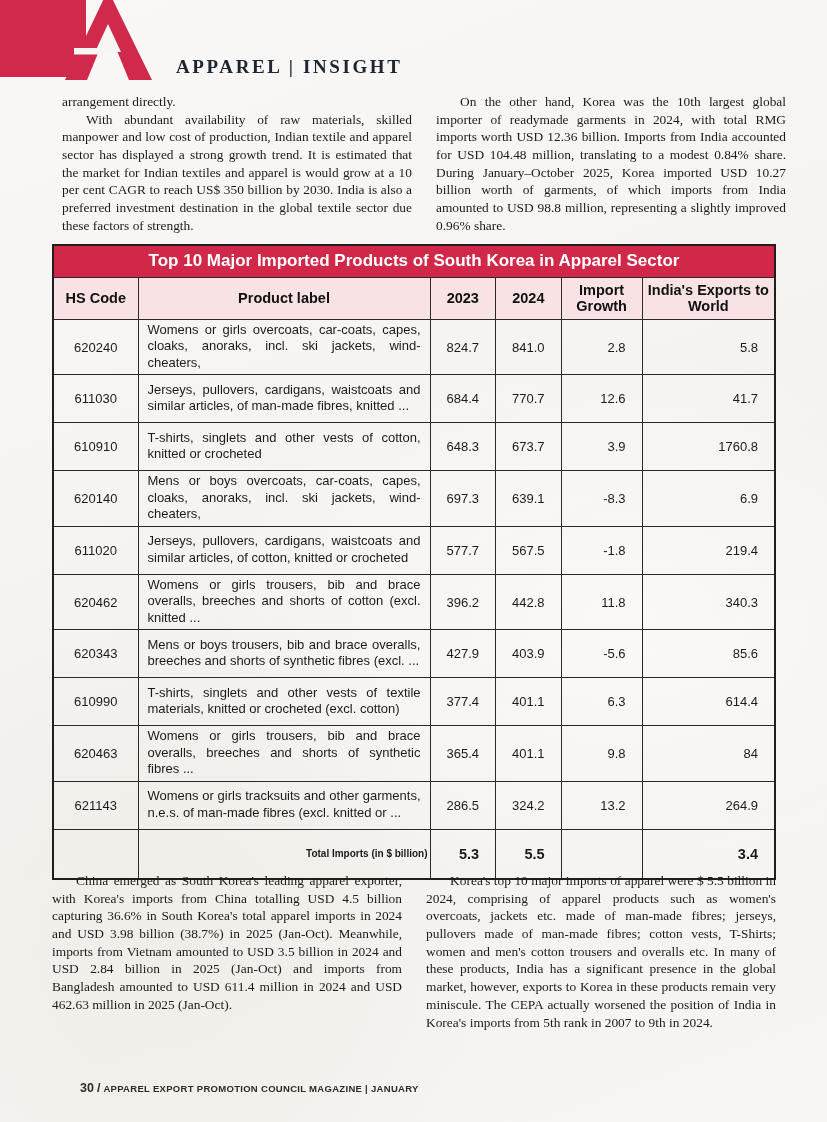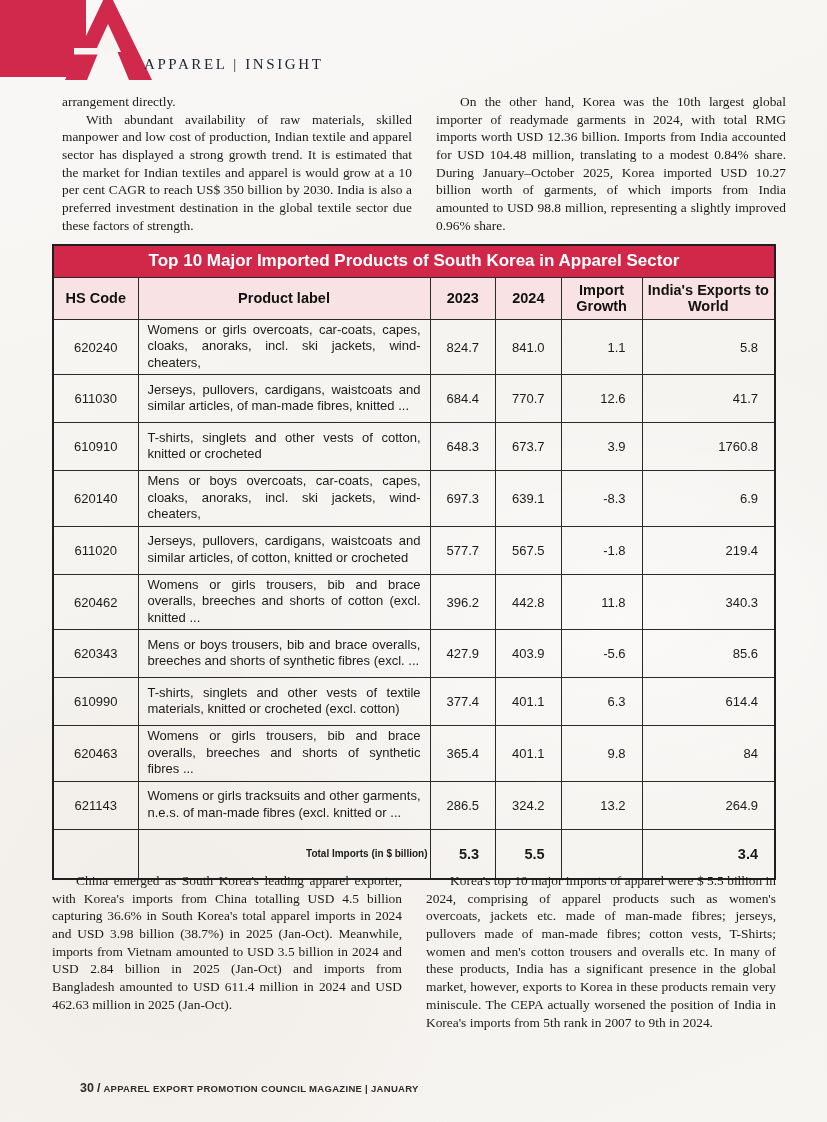--- a/index.html
+++ b/index.html
@@ -12,23 +12,23 @@
       radial-gradient(ellipse 500px 500px at 20% 85%, rgba(240,236,230,.8), rgba(240,236,230,0) 70%),
       linear-gradient(160deg,#f9f8f6 0%,#f4f2ef 55%,#f7f5f2 100%);
     overflow:hidden;
     font-family:"Liberation Serif", serif;
     color:#1b1b1b;
   }
   
   .logo-block{position:absolute;left:0;top:0;width:86px;height:77px;}
   .logo-a{position:absolute;left:60px;top:0;width:96px;height:80px;overflow:visible;}
   .brand{
-    position:absolute;left:144px;top:56px;
+    position:absolute;left:176px;top:56px;
     font-family:"Liberation Serif", serif;
-    font-weight:normal;font-size:15px;letter-spacing:2.6px;color:#1d2531;
+    font-weight:bold;font-size:19px;letter-spacing:2.6px;color:#1d2531;
   }
   
   .cols{position:absolute;left:52px;width:724px;display:flex;gap:24px;}
   .cols.top{top:93px;margin-left:10px;}
   .cols.bottom{top:872px;}
   .col{flex:1;text-align:justify;font-size:13.4px;line-height:1.32;}
   .col p{margin:0;}
   .col p.indent{text-indent:1.8em;}
   
   .tbl-wrap{position:absolute;left:52px;top:244px;width:724px;}
@@ -113,21 +113,21 @@
           <th>India's Exports to World</th>
         </tr>
       </thead>
       <tbody id="tbl-body">
 
   <tr>
     <td class="hs">620240</td>
     <td class="label">Womens or girls overcoats, car-coats, capes, cloaks, anoraks, incl. ski jackets, wind-cheaters,</td>
     <td class="num">824.7</td>
     <td class="num">841.0</td>
-    <td class="num">1.1</td>
+    <td class="num">2.8</td>
     <td class="num">5.8</td>
   </tr>
 
   <tr>
     <td class="hs">611030</td>
     <td class="label">Jerseys, pullovers, cardigans, waistcoats and similar articles, of man-made fibres, knitted ...</td>
     <td class="num">684.4</td>
     <td class="num">770.7</td>
     <td class="num">12.6</td>
     <td class="num">41.7</td>

